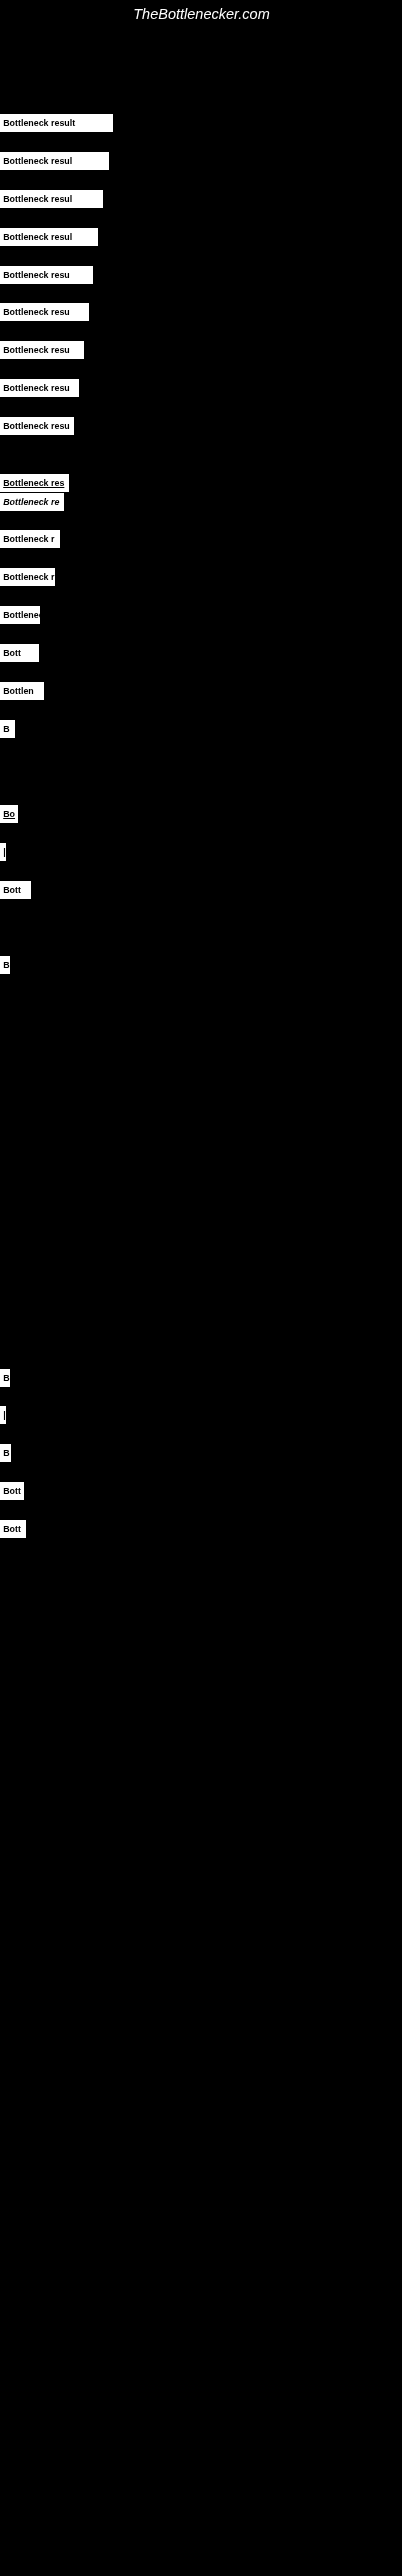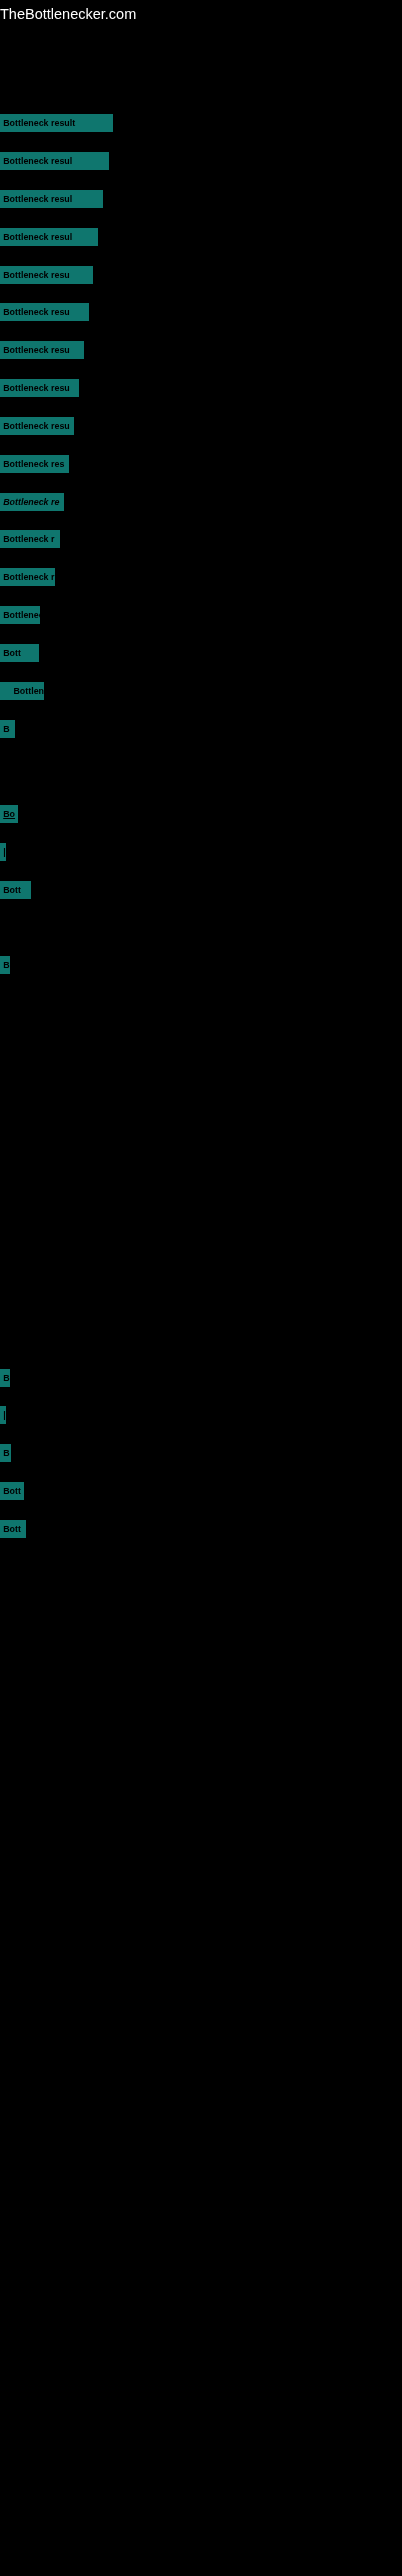--- a/index.html
+++ b/index.html
@@ -10,31 +10,33 @@
     body {
       background-color: #000000;
       font-family: Arial, sans-serif;
       width: 403px;
       min-height: 2576px;
       position: relative;
     }
     .site-title {
       color: #ffffff;
       font-size: 14.5px;
+      text-align: center;
       padding: 6.4px 0;
       font-weight: normal;
+      font-style: italic;
     }
     .bar-container {
       position: absolute;
       left: 0;
       display: flex;
       align-items: center;
     }
     .bar {
-      background-color: #0f766e;
+      background-color: #ffffff;
       height: 17.7px;
       display: flex;
       align-items: center;
       padding-left: 3.2px;
       white-space: nowrap;
       overflow: hidden;
     }
     .bar-label {
       color: #000000;
       font-size: 8.9px;
@@ -85,21 +87,21 @@
     <div class="bar-container" style="top: 379px; left: 0px;">
       <div class="bar" style="width: 79px;">
         <span class="bar-label">Bottleneck resu</span>
       </div>
     </div>
     <div class="bar-container" style="top: 417px; left: 0px;">
       <div class="bar" style="width: 74px;">
         <span class="bar-label">Bottleneck resu</span>
       </div>
     </div>
-    <div class="bar-container" style="top: 455px; left: 0px;">
+    <div class="bar-container" style="top: 474px; left: 0px; text-decoration: underline;">
       <div class="bar" style="width: 69px;">
         <span class="bar-label">Bottleneck res</span>
       </div>
     </div>
     <div class="bar-container" style="top: 493px; left: 0px;">
       <div class="bar" style="width: 64px; font-style: italic;">
         <span class="bar-label">Bottleneck re</span>
       </div>
     </div>
     <div class="bar-container" style="top: 530px; left: 0px;">
@@ -116,21 +118,21 @@
       <div class="bar" style="width: 40px;">
         <span class="bar-label">Bottlenec</span>
       </div>
     </div>
     <div class="bar-container" style="top: 644px; left: 0px;">
       <div class="bar" style="width: 39px;">
         <span class="bar-label">Bott</span>
       </div>
     </div>
     <div class="bar-container" style="top: 682px; left: 0px;">
-      <div class="bar" style="width: 44px; justify-content: flex-end;">
+      <div class="bar" style="width: 44px;">
         <span class="bar-label">Bottlen</span>
       </div>
     </div>
     <div class="bar-container" style="top: 720px; left: 0px;">
       <div class="bar" style="width: 14.5px;">
         <span class="bar-label">B</span>
       </div>
     </div>
     <div class="bar-container" style="top: 805px; left: 0px;">
       <div class="bar" style="width: 17.7px; text-decoration: underline;">

